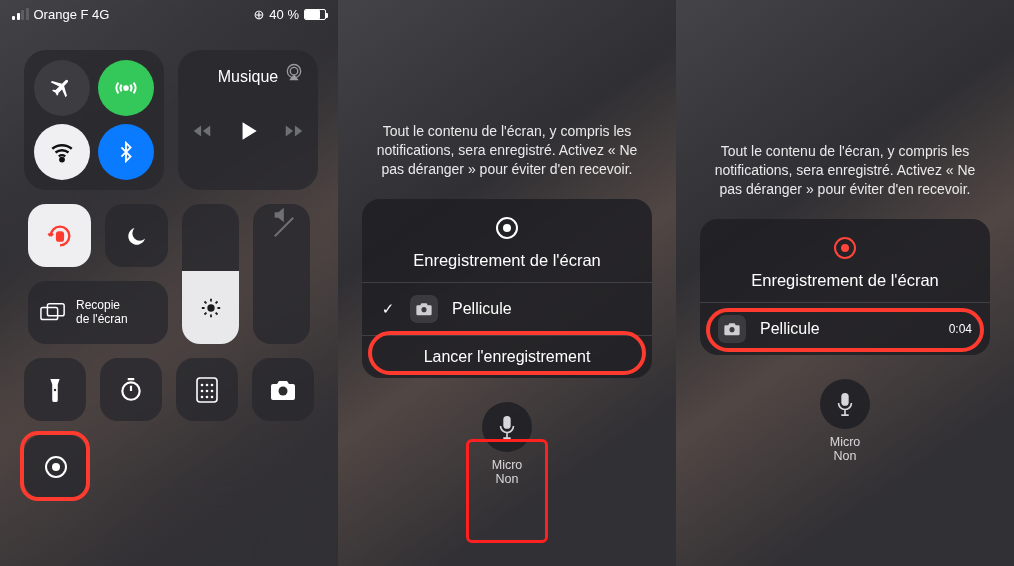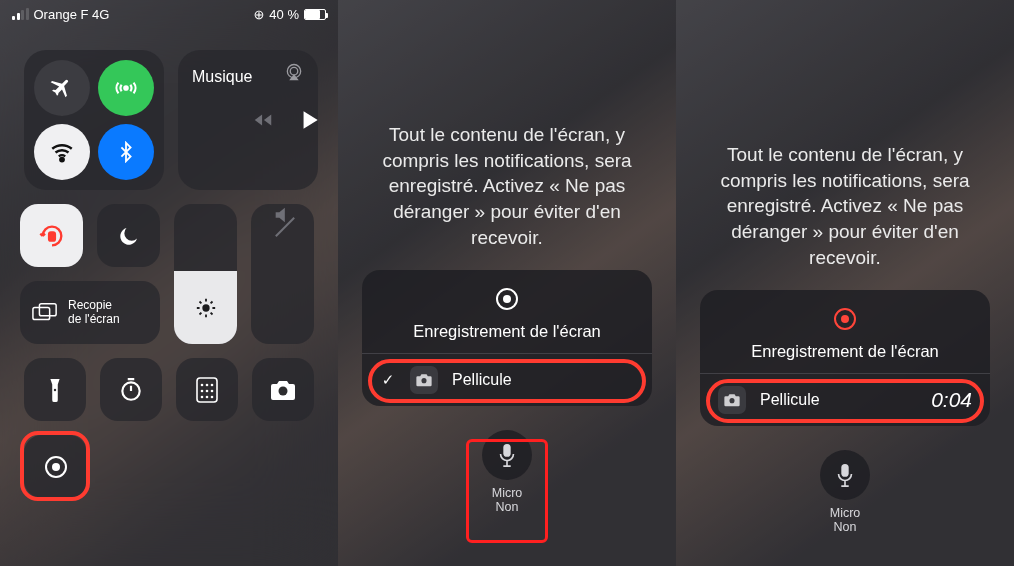--- a/index.html
+++ b/index.html
@@ -69,27 +69,27 @@
   }
   .conn-btn {
     border-radius: 50%;
     display:flex; align-items:center; justify-content:center;
     font-size:24px;
   }
   .conn-dark { background:#3c3c41; color:#fff; }
   .conn-green { background:#34c759; color:#fff; }
   .conn-white { background:#f0f0f2; color:#2c2c2e; }
   .conn-blue { background:#0a7aff; color:#fff; }
-  .music-tile { padding:14px; display:flex; flex-direction:row; }
+  .music-tile { padding:14px; display:flex; flex-direction:column;justify-content:flex-end; }
   .music-title { text-align:center; font-size:16px; margin-top:4px;}
   .airplay-icon { position:absolute; top:12px; right:14px; font-size:18px; color:#9b9ba0;}
   .transport { flex:1; display:flex; align-items:center; justify-content:center; gap:22px; }
   .transport .skip { color:#6f6f76; font-size:22px; }
   .transport .play { color:#fff; font-size:30px; }
-  .row2 { display:flex; gap:14px; padding: 0 20px; margin-top:14px; position:relative;}
+  .row2 { display:flex; gap:14px; padding: 0 28px; margin-top:14px; position:relative;}
   .small-tile {
     width:63px; height:63px; border-radius:18px;
     display:flex; align-items:center; justify-content:center;
     font-size:24px;
   }
   .tile-dark { background: rgba(40,40,45,0.78); color:#fff; }
   .tile-white { background:#efeff1; color:#111; }
   .tall-tile {
     width:63px; height:140px; border-radius:18px;
     background:rgba(40,40,45,0.78);
@@ -108,21 +108,21 @@
   
   .overlay {
     position:absolute; inset:0;
     background: rgba(25,25,30,0.35);
     display:flex; flex-direction:column; align-items:center;
   }
   .warning-text {
     margin-top: 122px;
     width: 280px;
     text-align:center;
-    font-size:19px; line-height:1.35;
+    font-size:14px; line-height:1.35;
     color:#eaeaea;
   }
   .modal-card {
     margin-top:20px;
     width:290px;
     background: rgba(30,30,35,0.85);
     border-radius:18px;
     overflow:hidden;
   }
   .modal-head {
@@ -148,21 +148,21 @@
   }
   .modal-row.action { justify-content:center; }
   .check { width:16px; text-align:center; font-size:15px;}
   .app-icon {
     width:28px; height:28px; border-radius:7px;
     display:flex; align-items:center; justify-content:center;
     font-size:16px;
   }
   .app-gray { background:#3a3a3f; color:#cfcfd2;}
   .app-white { background:#fff; color:#0a7aff;}
-  .timer { margin-left:auto; font-size:21px;font-style:italic; }
+  .timer { margin-left:auto; font-size:12px; }
   .hi-red-round {
     position:absolute;
     border:4px solid #ff3b30; border-radius:28px; pointer-events:none;
   }
   .hi-red-rect {
     position:absolute;
     border:3px solid #ff2020; border-radius:6px; pointer-events:none;
   }
   .micro-block {
     margin-top:24px; text-align:center; font-size:12.5px; color:#d8d8dc;
@@ -358,20 +358,23 @@
       <div class="modal-row">
         <span class="check">✓</span>
         <span class="app-icon app-gray">
           <svg width="18" height="14" viewBox="0 0 26 22" fill="#cfcfd2">
               <path d="M3 5h4l2-3h8l2 3h4a2 2 0 012 2v12a2 2 0 01-2 2H3a2 2 0 01-2-2V7a2 2 0 012-2z"></path>
               <circle cx="13" cy="12" r="4" fill="#3a3a3f"></circle>
             </svg>
         </span>
         <span>Pellicule</span>
       </div>
+      <div class="modal-row action">
+        <span>Lancer l'enregistrement</span>
+      </div>
       <div class="hi-red-round" style="left:6px; right:6px; bottom:3px; height:44px;"></div>
     </div>
 
     <div class="micro-block" style="position:relative;">
       <div class="micro-circle">
         <svg width="20" height="24" viewBox="0 0 20 26" fill="#d8d8dc">
             <rect x="6" y="1" width="8" height="14" rx="4"></rect>
             <path d="M3 12a7 7 0 0014 0M10 19v5M6 25h8" stroke="#d8d8dc" stroke-width="1.8" fill="none"></path>
           </svg>
       </div>

